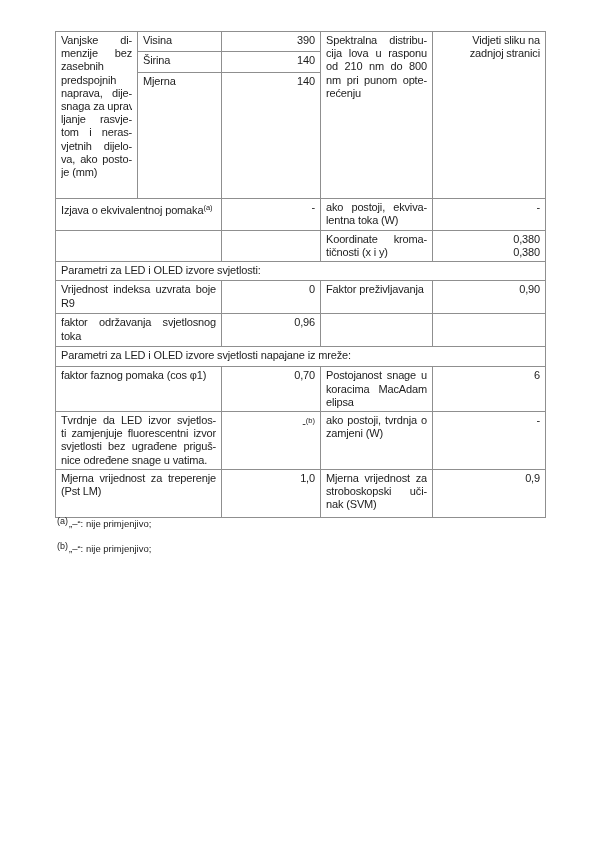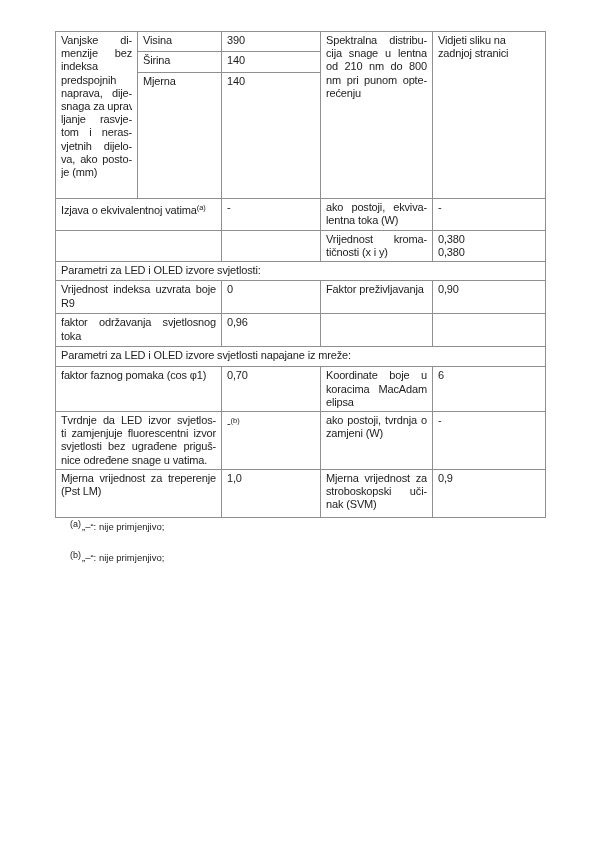--- a/index.html
+++ b/index.html
@@ -22,31 +22,31 @@
   }
   table.spec td {
     border: 1px solid #8f8f8f;
     vertical-align: top;
     padding: 2px 5px;
     font-size: 11px;
     letter-spacing: -0.15px;
     line-height: 13.2px;
     overflow: hidden;
   }
-  td.val { text-align: left; white-space: pre-line; }
+  td.val { text-align: right; white-space: pre-line; }
   td.sec { font-weight: normal; letter-spacing: -0.1px; }
   .jline { text-align: justify; text-align-last: justify; white-space: nowrap; overflow: hidden; }
   .jline.jlast { text-align-last: left; }
   sup.fnref { font-size: 7.5px; vertical-align: 4px; letter-spacing: 0; }
   .footnotes {
     position: absolute;
-    left: 70px;
+    left: 57px;
     top: 514px;
     font-size: 9.5px;
-    line-height: 20px;
+    line-height: 15px;
   }
   .fnote { margin-bottom: 8px; }
   .fnote sup { font-size: 9px; vertical-align: 3px; margin-right: 1px; }
   .page-footer {
     position: absolute;
     top: 789px;
     right: 53px;
     font-size: 14px;
     color: #333333;
   }
@@ -63,66 +63,66 @@
         <col style="width:99px">
         <col style="width:112px">
         <col style="width:113px">
     </colgroup>
 
     <tbody>
         <tr style="height:20px">
       <td rowspan="3">
             <div class="jline">Vanjske di-</div>
             <div class="jline">menzije bez</div>
-            <div class="jline">indeksa</div>
+            <div class="jline">zasebnih</div>
             <div class="jline">predspojnih</div>
             <div class="jline">naprava, dije-</div>
             <div class="jline">snaga za uprav-</div>
             <div class="jline">ljanje rasvje-</div>
             <div class="jline">tom i neras-</div>
             <div class="jline">vjetnih dijelo-</div>
             <div class="jline">va, ako posto-</div>
             <div class="jline jlast">je (mm)</div>
           </td>
       <td>Visina</td>
       <td class="val">390</td>
       <td rowspan="3">
             <div class="jline">Spektralna distribu-</div>
-            <div class="jline">cija snage u lentna</div>
+            <div class="jline">cija lova u rasponu</div>
             <div class="jline">od 210 nm do 800</div>
             <div class="jline">nm pri punom opte-</div>
             <div class="jline jlast">rećenju</div>
           </td>
       <td rowspan="3" class="val">Vidjeti sliku na
 zadnjoj stranici</td>
     </tr>
     <tr style="height:21px">
       <td>Širina</td>
       <td class="val">140</td>
     </tr>
     <tr style="height:126px">
       <td>Mjerna</td>
       <td class="val">140</td>
     </tr>
 
     <tr style="height:32px">
-      <td colspan="2"><span>Izjava o ekvivalentnoj vatima</span><sup class="fnref">(a)</sup></td>
+      <td colspan="2"><span>Izjava o ekvivalentnoj pomaka</span><sup class="fnref">(a)</sup></td>
       <td class="val">-</td>
       <td>
             <div class="jline">ako postoji, ekviva-</div>
             <div class="jline jlast">lentna toka (W)</div>
           </td>
       <td class="val">-</td>
     </tr>
 
     <tr style="height:30px">
       <td colspan="2"></td>
       <td></td>
       <td>
-            <div class="jline">Vrijednost kroma-</div>
+            <div class="jline">Koordinate kroma-</div>
             <div class="jline jlast">tičnosti (x i y)</div>
           </td>
       <td class="val">0,380
 0,380</td>
     </tr>
 
     <tr style="height:19px">
       <td colspan="5" class="sec">Parametri za LED i OLED izvore svjetlosti:</td>
     </tr>
 
@@ -151,21 +151,21 @@
     <tr style="height:20px">
       <td colspan="5" class="sec">Parametri za LED i OLED izvore svjetlosti napajane iz mreže:</td>
     </tr>
 
     <tr style="height:44px">
       <td colspan="2">
             <div class="jline jlast">faktor faznog pomaka (cos φ1)</div>
           </td>
       <td class="val">0,70</td>
       <td>
-            <div class="jline">Koordinate boje u</div>
+            <div class="jline">Postojanost snage u</div>
             <div class="jline">koracima MacAdam</div>
             <div class="jline jlast">elipsa</div>
           </td>
       <td class="val">6</td>
     </tr>
 
     <tr style="height:54px">
       <td colspan="2">
             <div class="jline">Tvrdnje da LED izvor svjetlos-</div>
             <div class="jline">ti zamjenjuje fluorescentni izvor</div>

